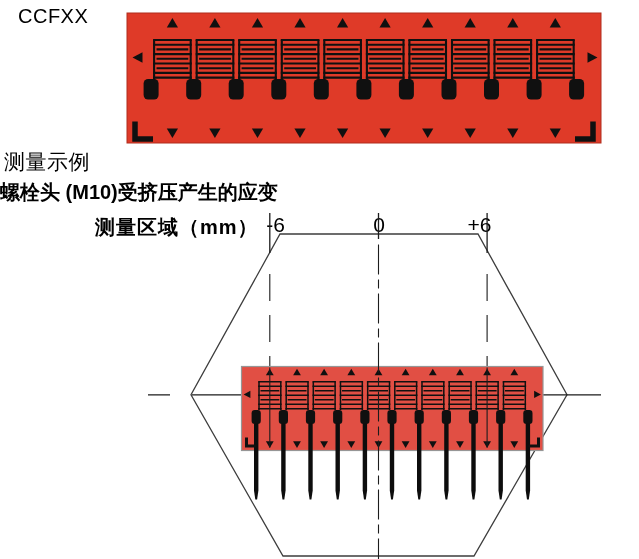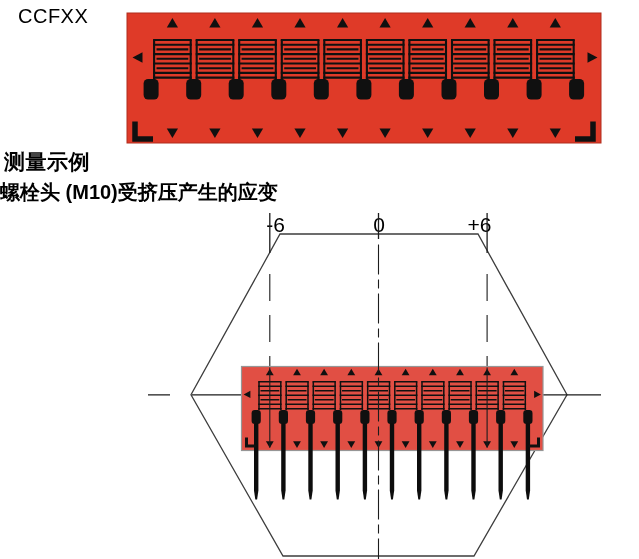--- a/index.html
+++ b/index.html
@@ -2,21 +2,21 @@
 <html><head>
 <meta charset="utf-8">
 <style>
   html,body{margin:0;padding:0;background:#ffffff;}
   .canvas{
     position:relative;width:639px;height:559px;background:#ffffff;overflow:hidden;
     font-family:"Liberation Sans","DejaVu Sans",sans-serif;color:#000;
   }
   .abs{position:absolute;white-space:nowrap;}
   .ccfxx{left:18px;top:5px;font-size:20px;letter-spacing:0.5px;}
-  .title{left:4px;top:148px;font-size:21px;font-weight:bold;letter-spacing:0.5px;}
+  .title{left:4px;top:148px;font-size:21px;font-weight:normal;letter-spacing:0.5px;}
   .subtitle{left:0;top:179px;font-size:20px;font-weight:bold;}
   .axislabel{left:95px;top:214px;font-size:20px;font-weight:bold;letter-spacing:1px;}
   .tick{top:213px;font-size:21px;transform:translateX(-50%);}
   .tick.t0{left:275.5px;}
   .tick.t1{left:379px;}
   .tick.t2{left:479.5px;}
   svg{position:absolute;left:0;display:block;}
   .svg-top{top:0;}
   .svg-bottom{top:205px;}
 </style>
@@ -99,20 +99,21 @@
         <use href="#t-tab" x="406.4" y="79"></use>
         <use href="#t-tab" x="449" y="79"></use>
         <use href="#t-tab" x="491.5" y="79"></use>
         <use href="#t-tab" x="534.1" y="79"></use>
         <use href="#t-tab" x="576.6" y="79"></use>
     </g>
   </svg>
 
   <div class="abs title">测量示例</div>
   <div class="abs subtitle">螺栓头 (M10)受挤压产生的应变</div>
+  <div class="abs axislabel">测量区域（mm）</div>
   <span class="abs tick t0">-6</span>
   <span class="abs tick t1">0</span>
   <span class="abs tick t2">+6</span>
 
   <svg class="svg-bottom" width="639" height="354" viewBox="0 205 639 354">
     <defs>
       <g id="b-up">
           <polygon points="0,-3.3 -3.9,3.3 3.9,3.3"></polygon>
         </g>
       <g id="b-down">

